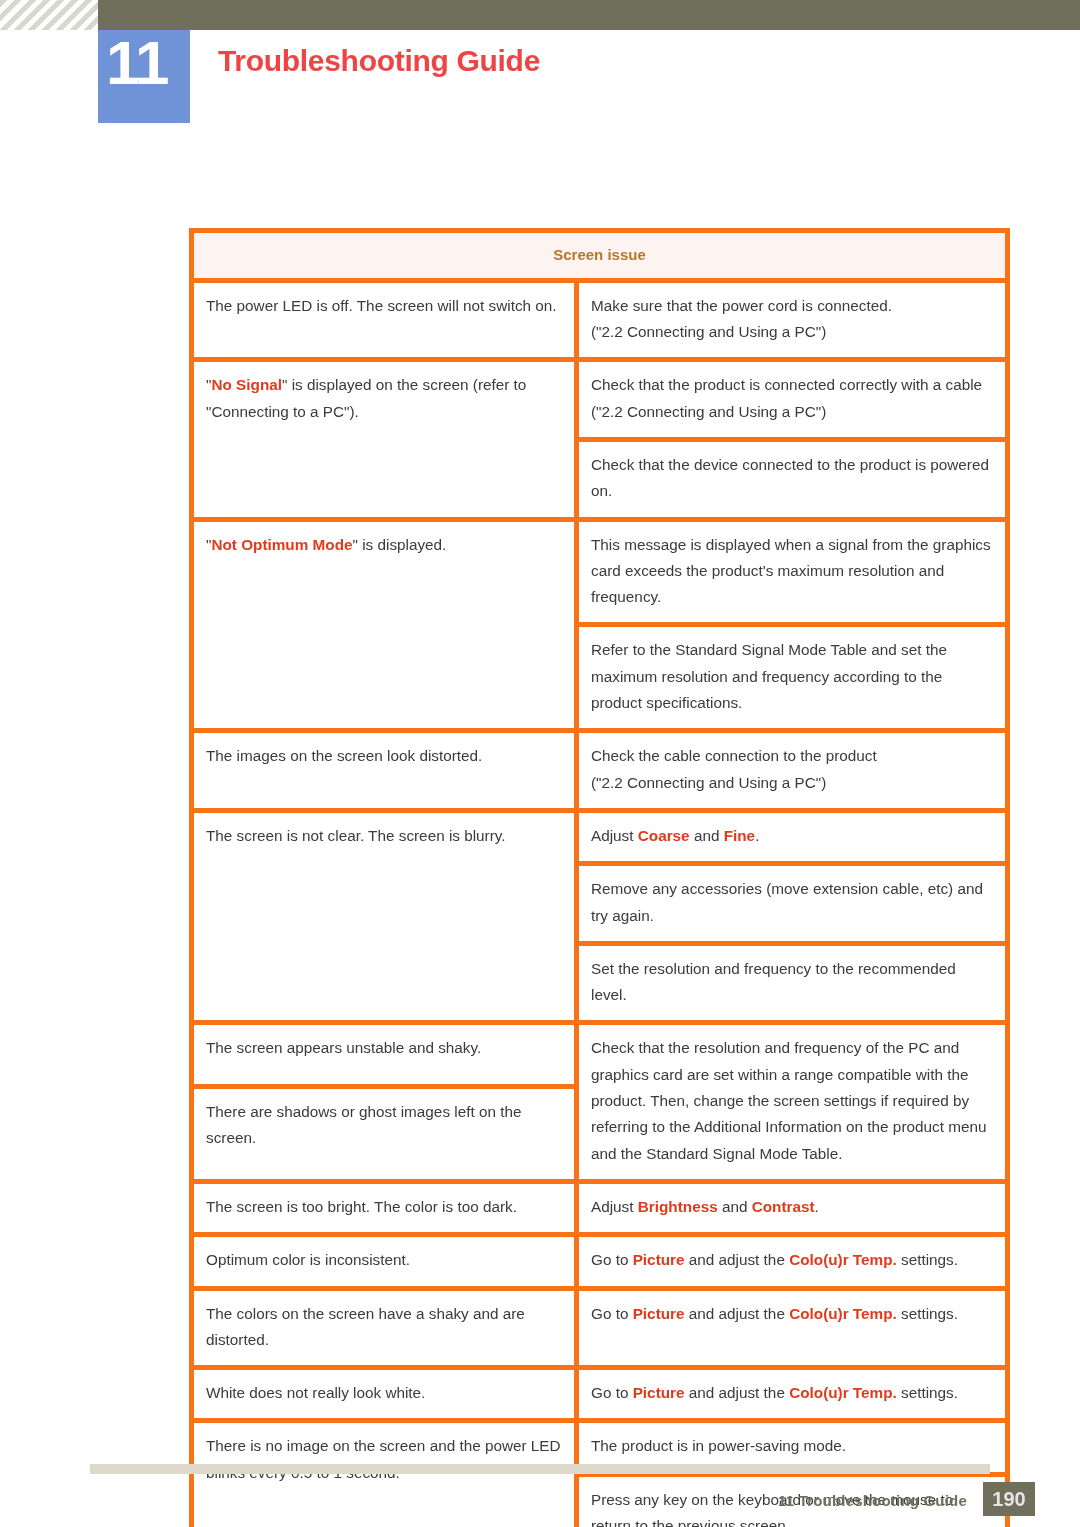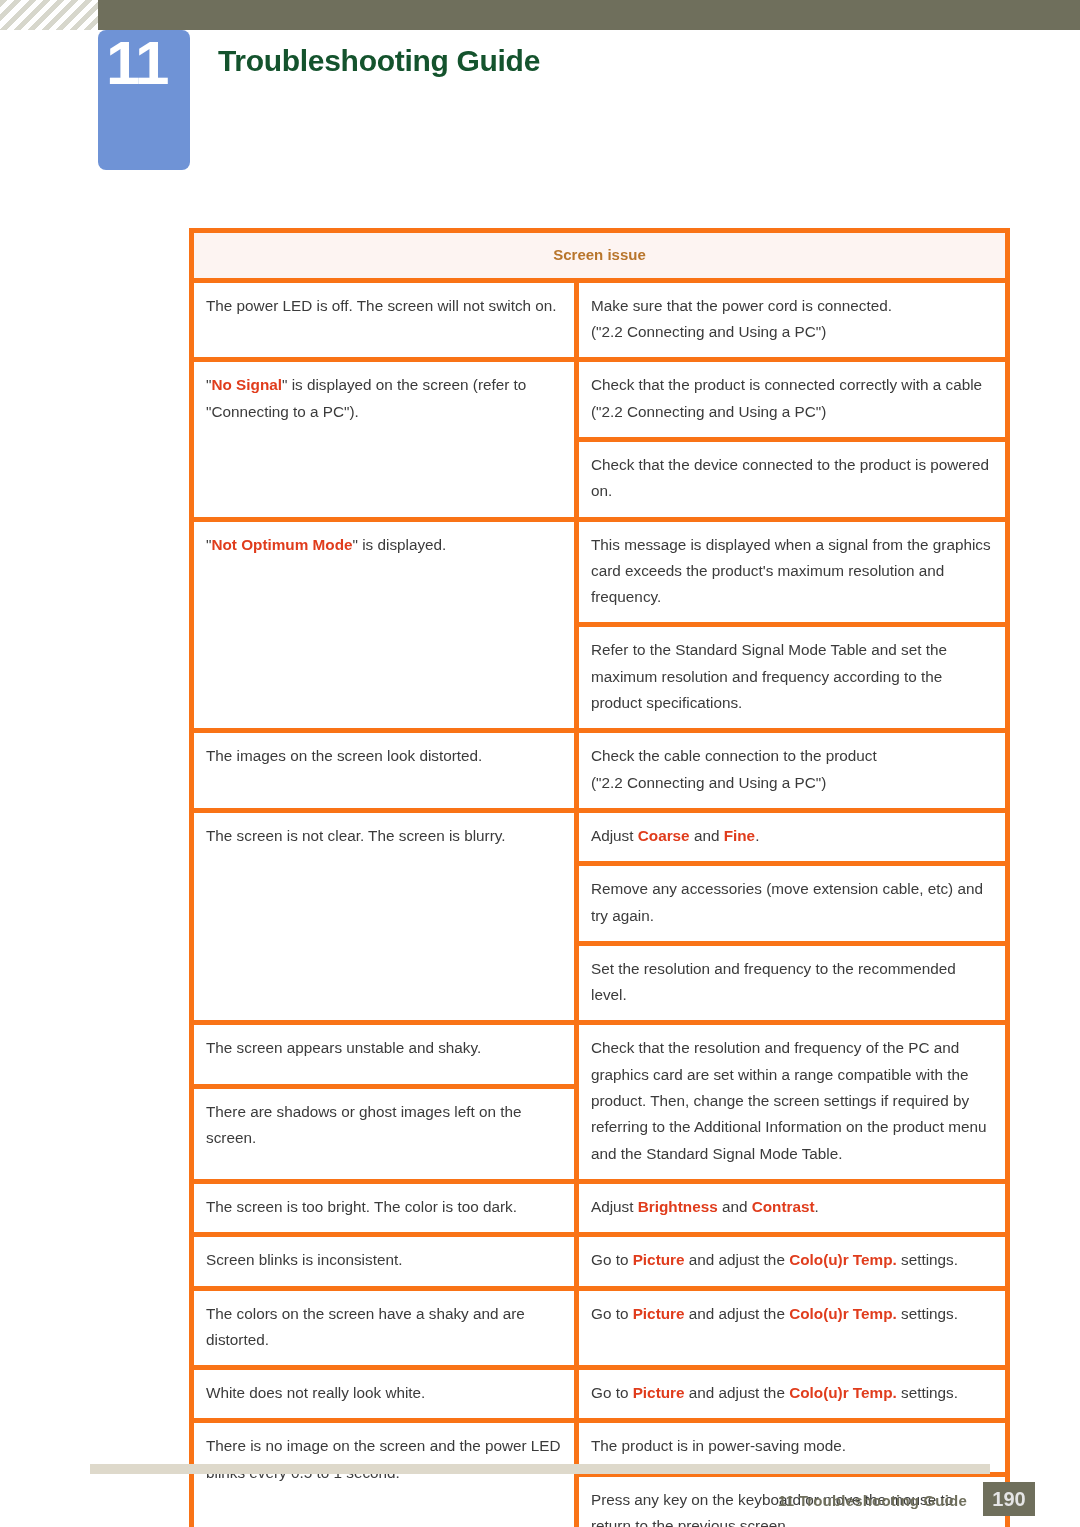--- a/index.html
+++ b/index.html
@@ -29,37 +29,36 @@
     background:
       repeating-linear-gradient(-45deg,
         #ffffff 0px, #ffffff 5px,
         #d7d7cc 5px, #d7d7cc 10px);
   }
   .chapter-badge {
     position: absolute;
     top: 30px;
     left: 98px;
     width: 92px;
-    height: 140px;
+    height: 93px;
     background: #6f93d6;
     color: #ffffff;
     font-size: 62px;
     font-weight: bold;
     line-height: 66px;
     padding-left: 8px;
     letter-spacing: -2px;
-    border-radius: 8px;
   }
   .chapter-title {
     position: absolute;
     top: 44px;
     left: 218px;
     font-size: 30px;
     font-weight: bold;
-    color: #14532d;
+    color: #ef4444;
     letter-spacing: -0.3px;
   }
 
   
   .table-wrap {
     position: absolute;
     top: 228px;
     left: 189px;
     width: 816px;
   }
@@ -195,21 +194,21 @@
     <tr>
       <td>There are shadows or ghost images left on the screen.</td>
     </tr>
 
     <tr>
       <td>The screen is too bright. The color is too dark.</td>
       <td><span>Adjust </span><span class="hl">Brightness</span><span> and </span><span class="hl">Contrast</span><span>.</span></td>
     </tr>
 
     <tr>
-      <td>Screen blinks is inconsistent.</td>
+      <td>Optimum color is inconsistent.</td>
       <td><span>Go to </span><span class="hl">Picture</span><span> and adjust the </span><span class="hl">Colo(u)r Temp.</span><span> settings.</span></td>
     </tr>
 
     <tr>
       <td>The colors on the screen have a shaky and are distorted.</td>
       <td><span>Go to </span><span class="hl">Picture</span><span> and adjust the </span><span class="hl">Colo(u)r Temp.</span><span> settings.</span></td>
     </tr>
 
     <tr>
       <td>White does not really look white.</td>

